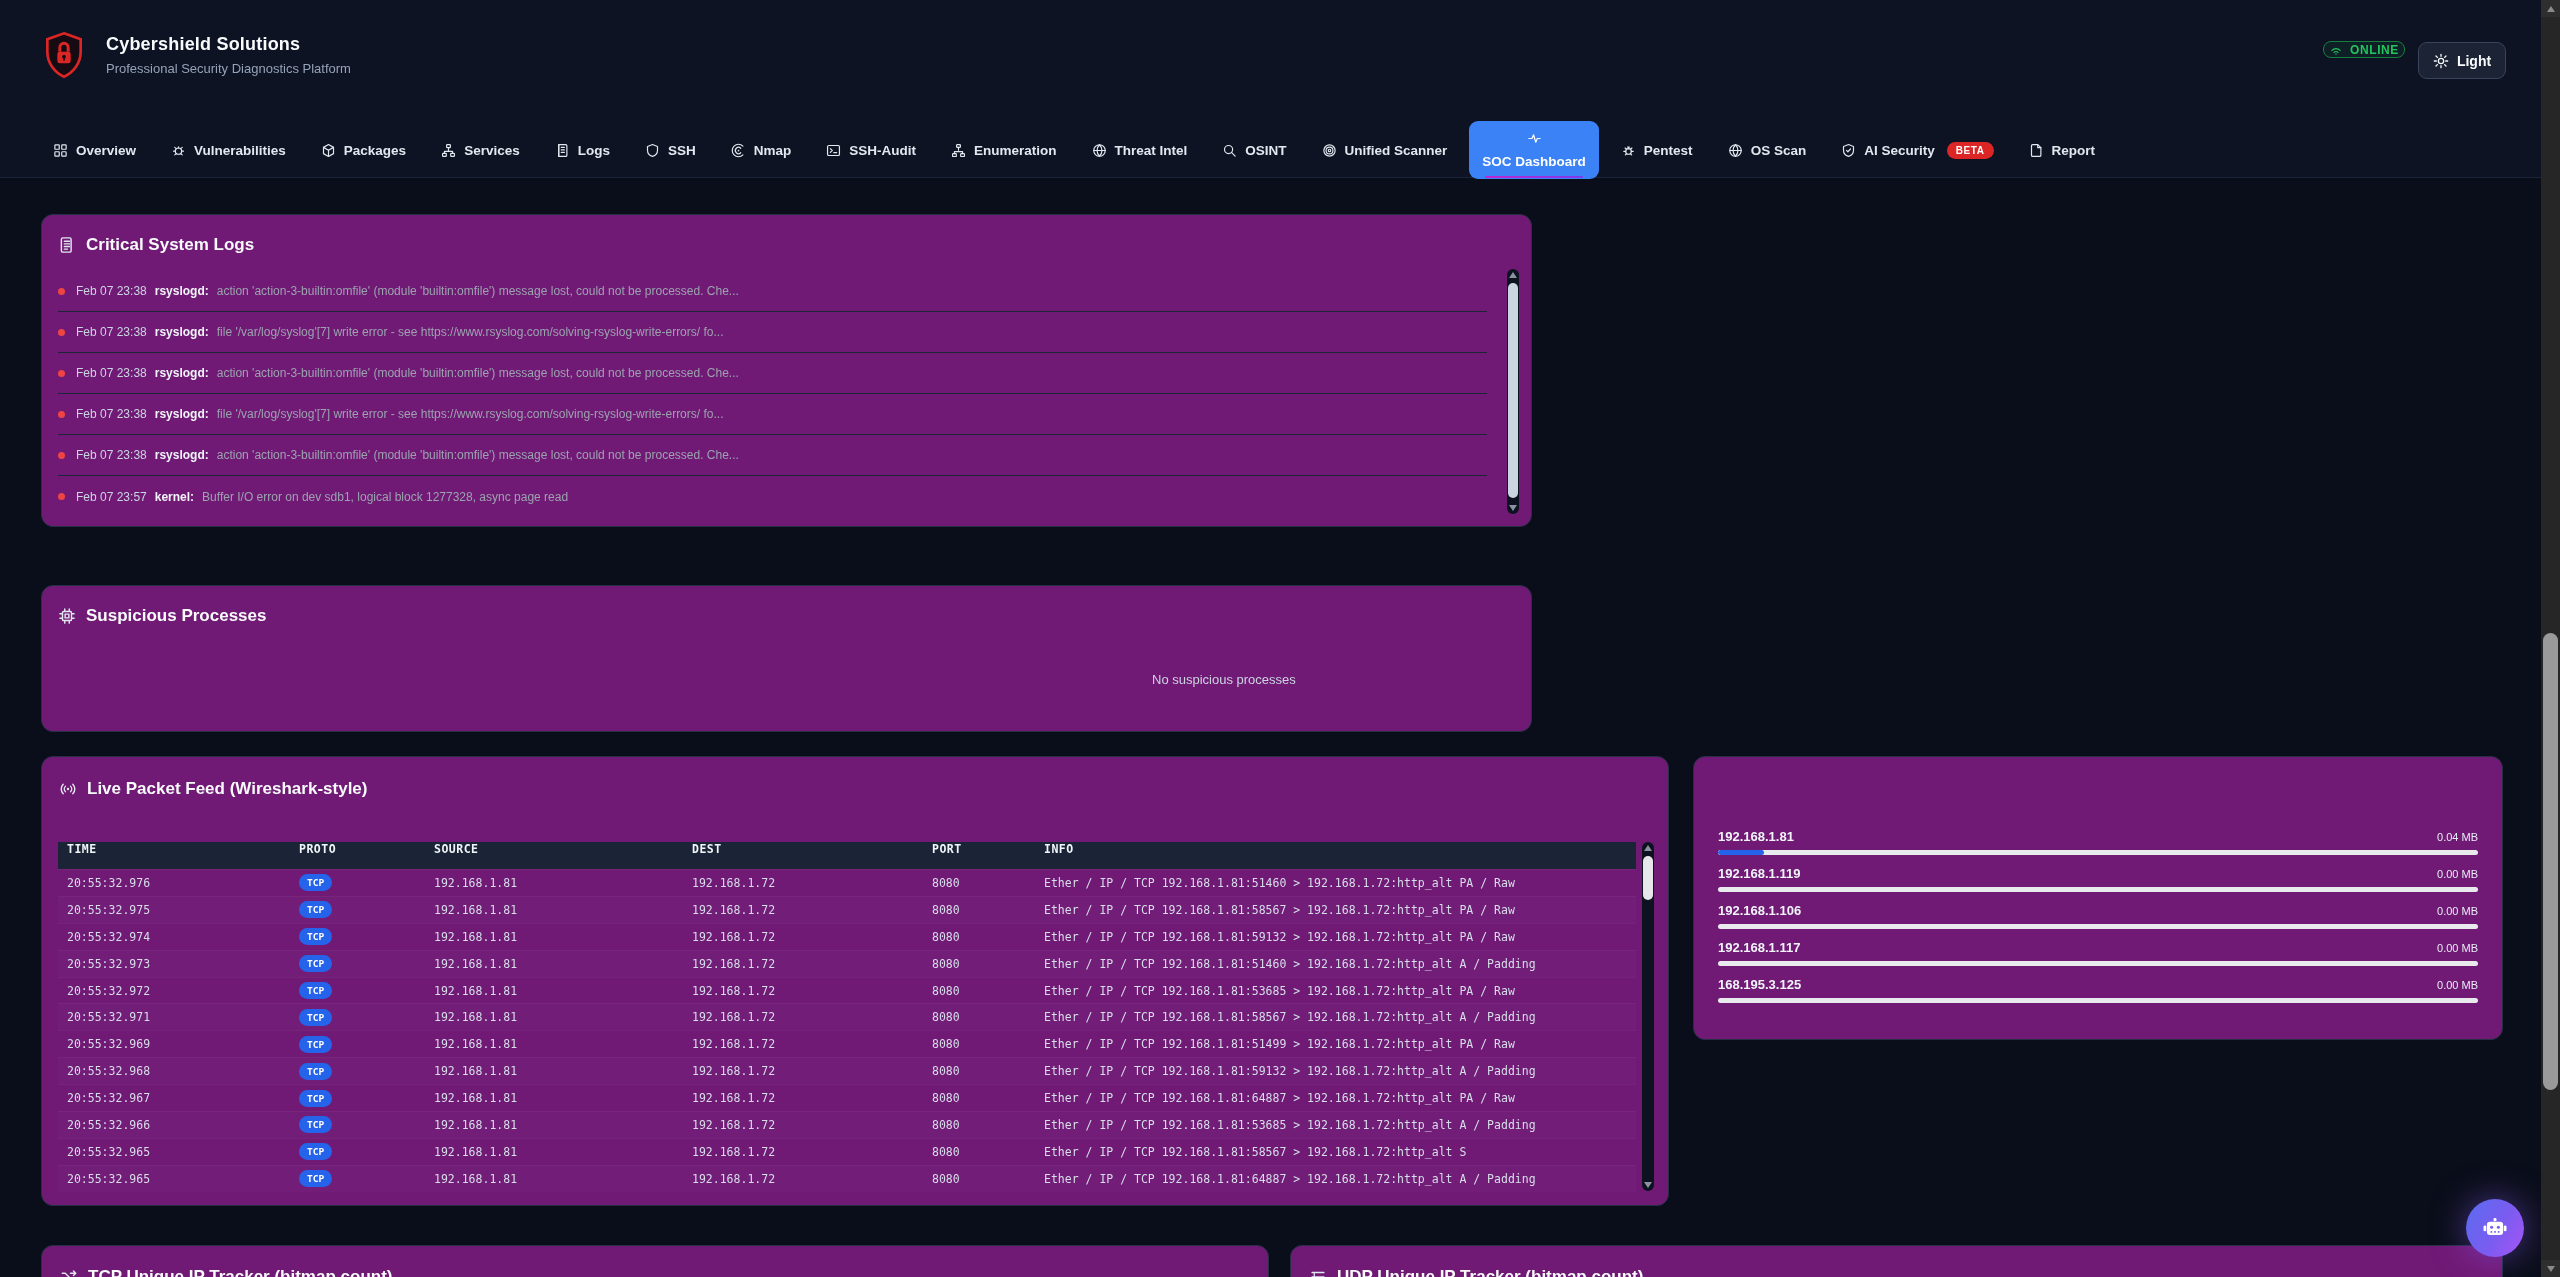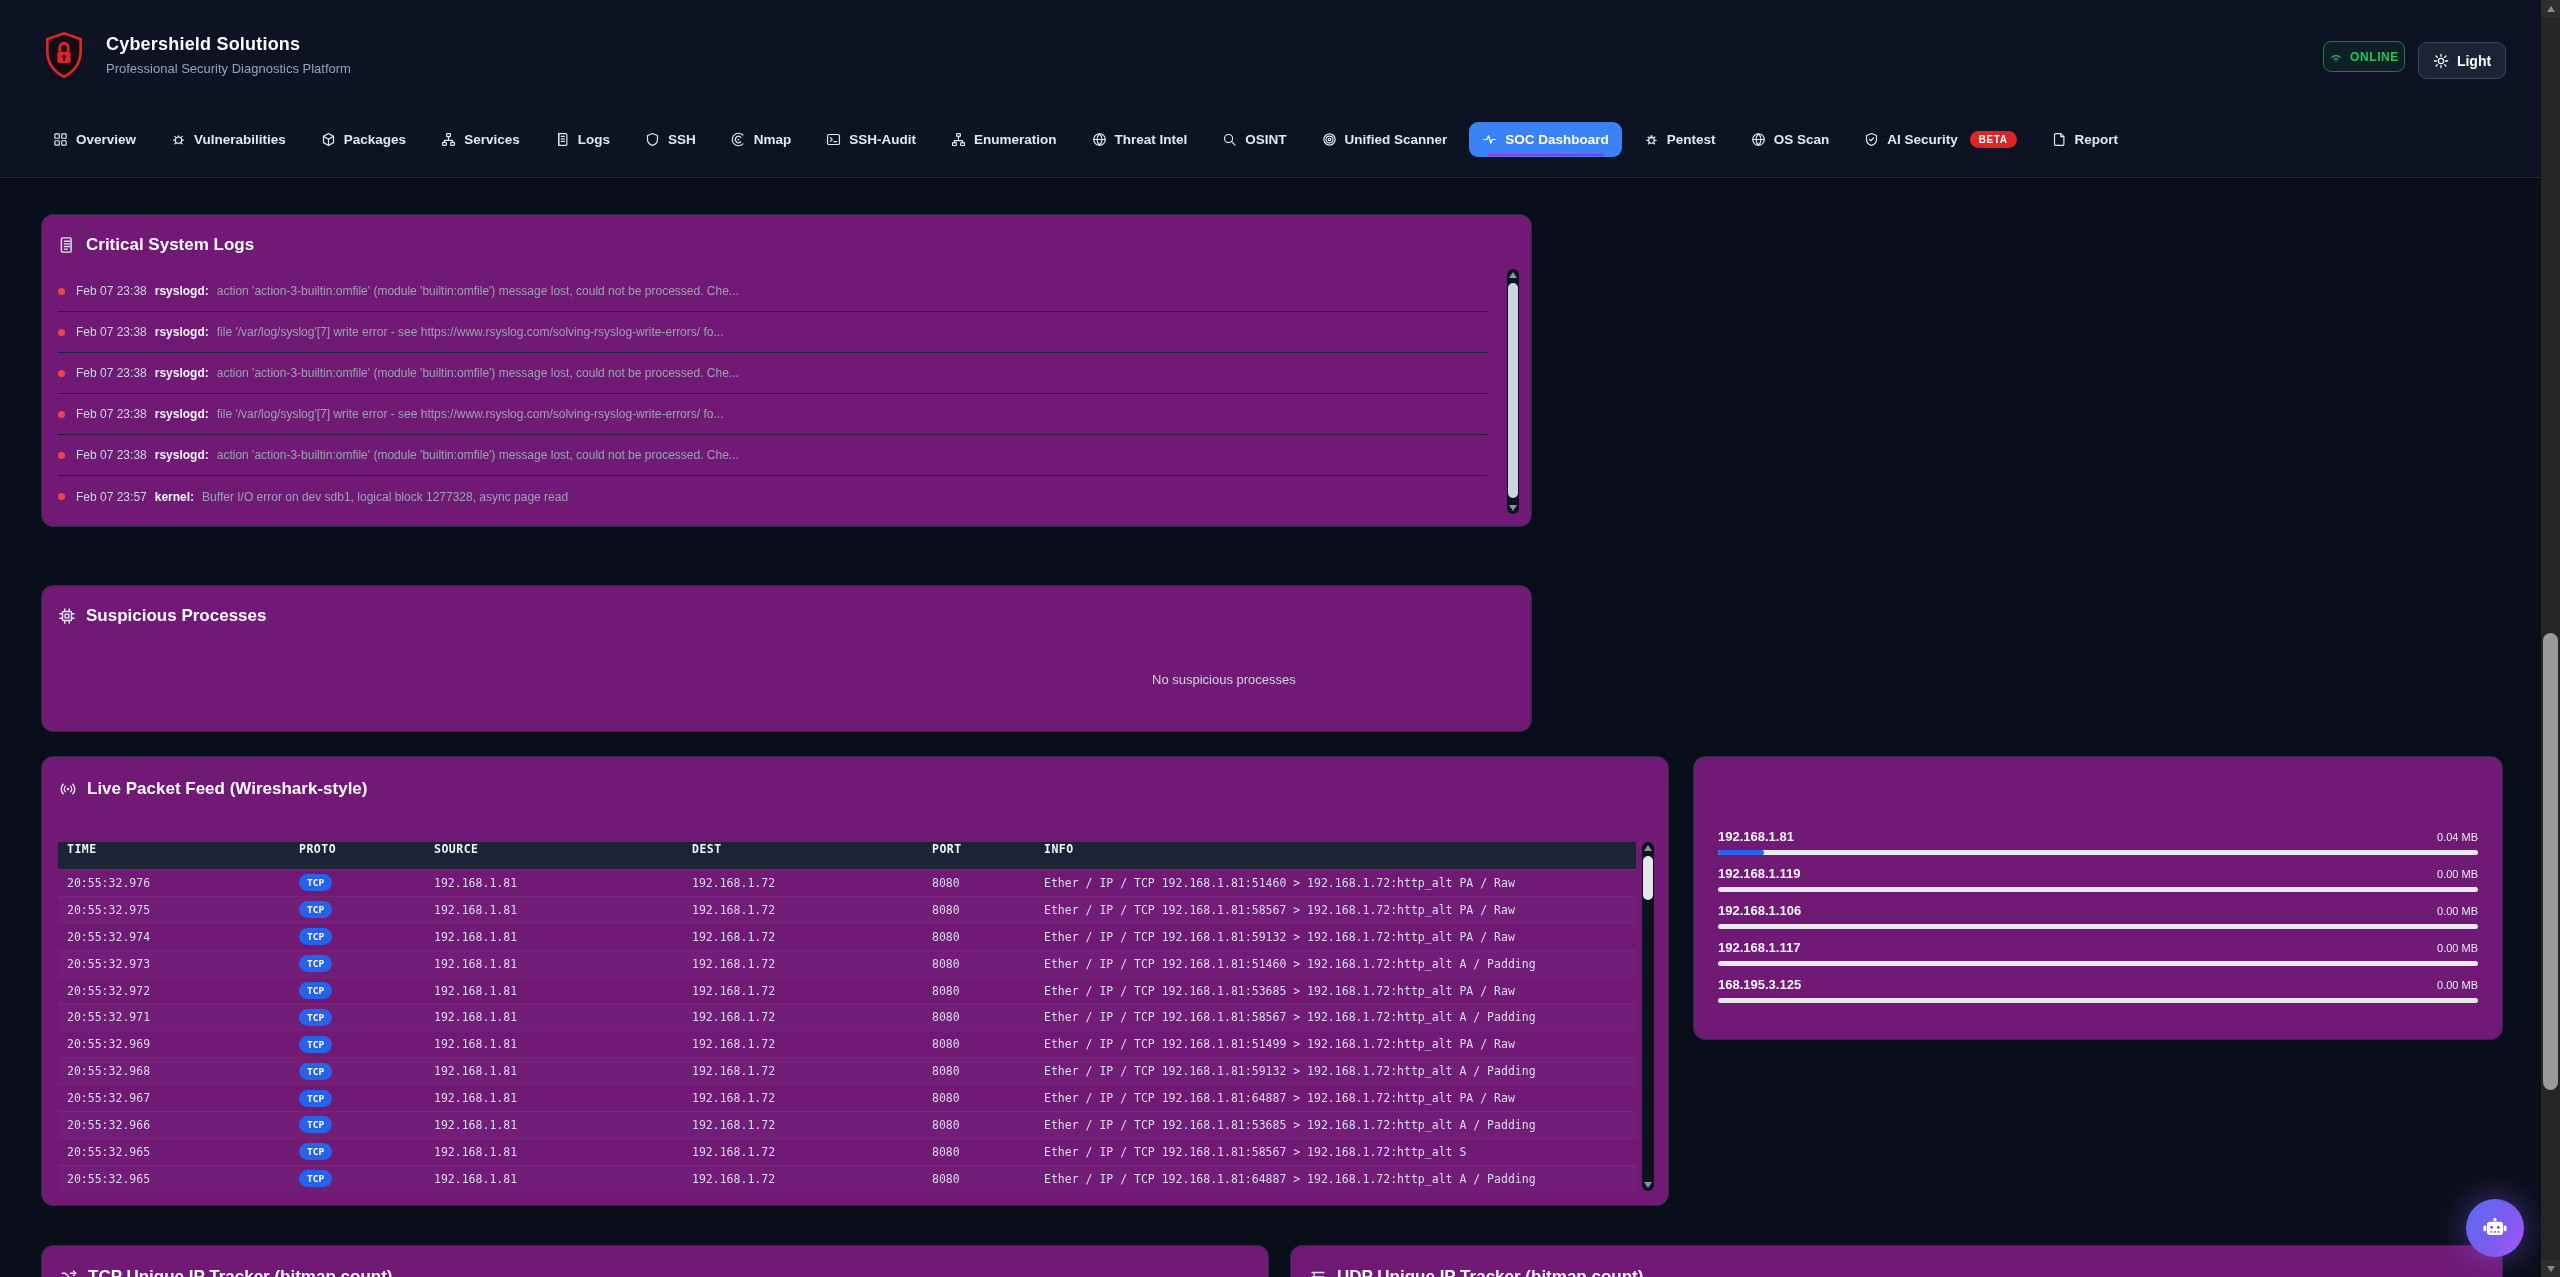--- a/index.html
+++ b/index.html
@@ -5,32 +5,32 @@
   * { margin:0; padding:0; box-sizing:border-box; }
   html,body { width:2560px; height:1277px; overflow:hidden; }
   body { background:#0a0e1a; font-family:"Liberation Sans", sans-serif; color:#e5e7eb; position:relative; }
 
   
   .topbar { position:absolute; left:0; top:0; width:2541px; height:178px; background:#0d1322; border-bottom:1px solid #1b2539; }
   .brand { position:absolute; left:44px; top:30px; display:flex; align-items:center; gap:22px; }
   .brand .logo { width:40px; height:50px; }
   .brand-title { font-size:18px; font-weight:700; color:#f8fafc; letter-spacing:.2px; }
   .brand-sub { font-size:13px; color:#94a3b8; margin-top:6px; }
-  .status-badge { position:absolute; left:2323px; top:41px; width:82px; height:31px; border:1px solid #15803d; border-radius:8px;
+  .status-badge { position:absolute; left:2323px; top:41px; width:82px; height:17px; border:1px solid #15803d; border-radius:8px;
     background:rgba(34,197,94,.07); display:flex; align-items:center; justify-content:center; gap:7px; color:#22c55e;
     font-size:12px; font-weight:700; letter-spacing:.6px; }
   .theme-btn { position:absolute; left:2418px; top:42px; width:88px; height:37px; background:#1b2334; border:1px solid #39455c;
     border-radius:9px; display:flex; align-items:center; justify-content:center; gap:8px; color:#f8fafc; font-size:14px; font-weight:600; cursor:pointer; }
 
   
   .nav { position:absolute; left:40px; top:121px; right:60px; display:flex; align-items:center; gap:9px; }
   .nav-tab { display:inline-flex; align-items:center; gap:8px; padding:10px 13px; font-size:13.5px; font-weight:600; color:#e2e8f0;
     border-radius:9px; cursor:pointer; white-space:nowrap; position:relative; }
   .nav-tab .ic { display:inline-flex; width:15px; height:15px; }
-  .nav-tab.active { background:#3b82f6; color:#ffffff; }
+  .nav-tab.active { background:#3b82f6; color:#ffffff;flex-direction:column; }
   .nav-tab.active::after { content:""; position:absolute; left:12%; right:12%; bottom:1px; height:2px; border-radius:2px;
     background:linear-gradient(90deg,#c026d3,#7c3aed); }
   .beta { margin-left:4px; background:#dc2626; color:#fff; font-size:10px; font-weight:700; letter-spacing:.6px;
     padding:3px 9px; border-radius:10px; }
 
   
   .panel { position:absolute; background:#701a75; border:1px solid #263045; border-radius:12px; }
   .panel-title { display:flex; align-items:center; gap:10px; font-size:17px; font-weight:700; color:#f8fafc; }
   .panel-title .ic { display:inline-flex; width:18px; height:18px; color:#e2e8f0; }
 

